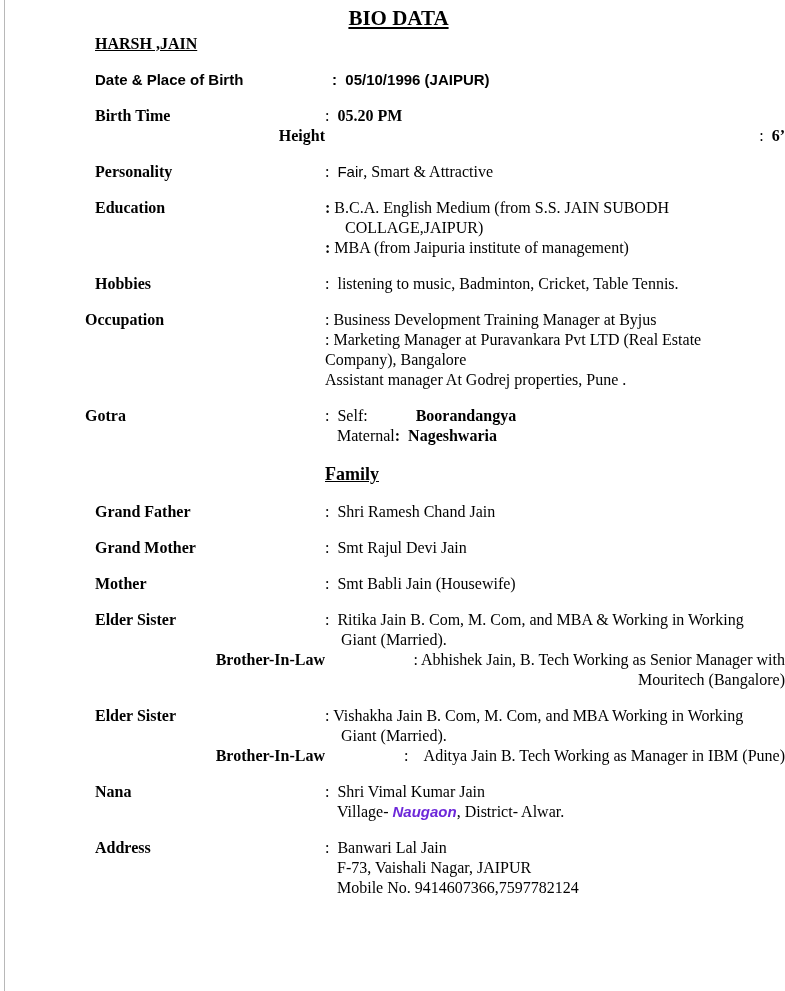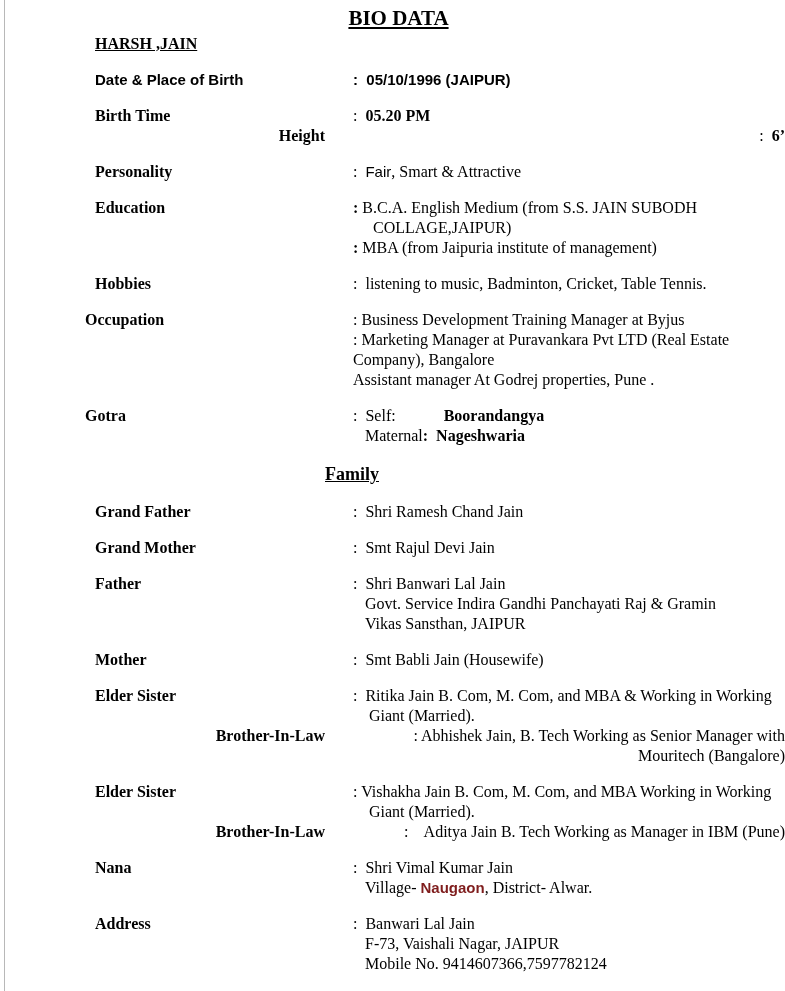--- a/index.html
+++ b/index.html
@@ -17,32 +17,32 @@
   .edge-line {
     position: absolute;
     left: 4px; top: 0; bottom: 0;
     width: 1px;
     background: #b8b8b8;
   }
   .title-wrap { text-align: center; padding-top: 6px; font-size: 21px; line-height: 24px; padding-left: 12px; }
   .title-wrap span { font-weight: bold; text-decoration: underline; }
   .name-wrap { margin: 4px 0 0 95px; font-size: 16px; line-height: 20px; }
   .name-wrap span { font-weight: bold; text-decoration: underline; }
-  .row { display: flex; margin-left: 95px; margin-top: 16px; gap: 28px; }
+  .row { display: flex; margin-left: 95px; margin-top: 16px; }
   .row.nogap { margin-top: 0; text-align: right; }
   .row.outdent { margin-left: 85px; }
   .row.outdent .label { width: 240px; }
   .label { width: 230px; flex: 0 0 auto; font-weight: bold; }
   .label.sb { font-family: "Liberation Sans", sans-serif; font-size: 15px; }
   .value { flex: 1 1 auto; }
   .line { white-space: pre-wrap; }
   .line span.b  { font-weight: bold; }
   .line span.s  { font-family: "Liberation Sans", sans-serif; font-size: 15px; text-align: right; }
-  .line span.sb { font-family: "Liberation Sans", sans-serif; font-size: 15px; font-weight: bold; }
-  .line span.sbg{ font-family: "Liberation Sans", sans-serif; font-size: 15px; font-weight: bold; color: #7f1d1d; }
+  .line span.sb { font-family: "Liberation Sans", sans-serif; font-size: 15px; font-weight: bold; margin-left: 7px; }
+  .line span.sbg{ font-family: "Liberation Sans", sans-serif; font-size: 15px; font-weight: bold; color: #6d28d9; font-style: italic; }
   .line span.m48 { margin-left: 48px; }
   .family-heading { margin: 16px 0 0 325px; font-size: 18px; line-height: 24px; }
   .family-heading span { font-weight: bold; text-decoration: underline; margin-top: 38px; }
 </style>
 </head>
 <body>
 
 <div class="page">
   <div class="edge-line"></div>
 
@@ -122,28 +122,20 @@
           <div class="line"><span class="">:  Shri Ramesh Chand Jain</span></div>
         </div>
       </div>
       <div class="row">
         <div class="label">Grand Mother</div>
         <div class="value">
           <div class="line"><span class="">:  Smt Rajul Devi Jain</span></div>
         </div>
       </div>
       <div class="row">
-        <div class="label">Father</div>
-        <div class="value">
-          <div class="line"><span class="">:  Shri Banwari Lal Jain</span></div>
-          <div class="line"><span class="">   Govt. Service Indira Gandhi Panchayati Raj &amp; Gramin</span></div>
-          <div class="line"><span class="">   Vikas Sansthan, JAIPUR</span></div>
-        </div>
-      </div>
-      <div class="row">
         <div class="label">Mother</div>
         <div class="value">
           <div class="line"><span class="">:  Smt Babli Jain (Housewife)</span></div>
         </div>
       </div>
       <div class="row">
         <div class="label">Elder Sister</div>
         <div class="value">
           <div class="line"><span class="">:  Ritika Jain B. Com, M. Com, and MBA &amp; Working in Working</span></div>
           <div class="line"><span class="">    Giant (Married).</span></div>

